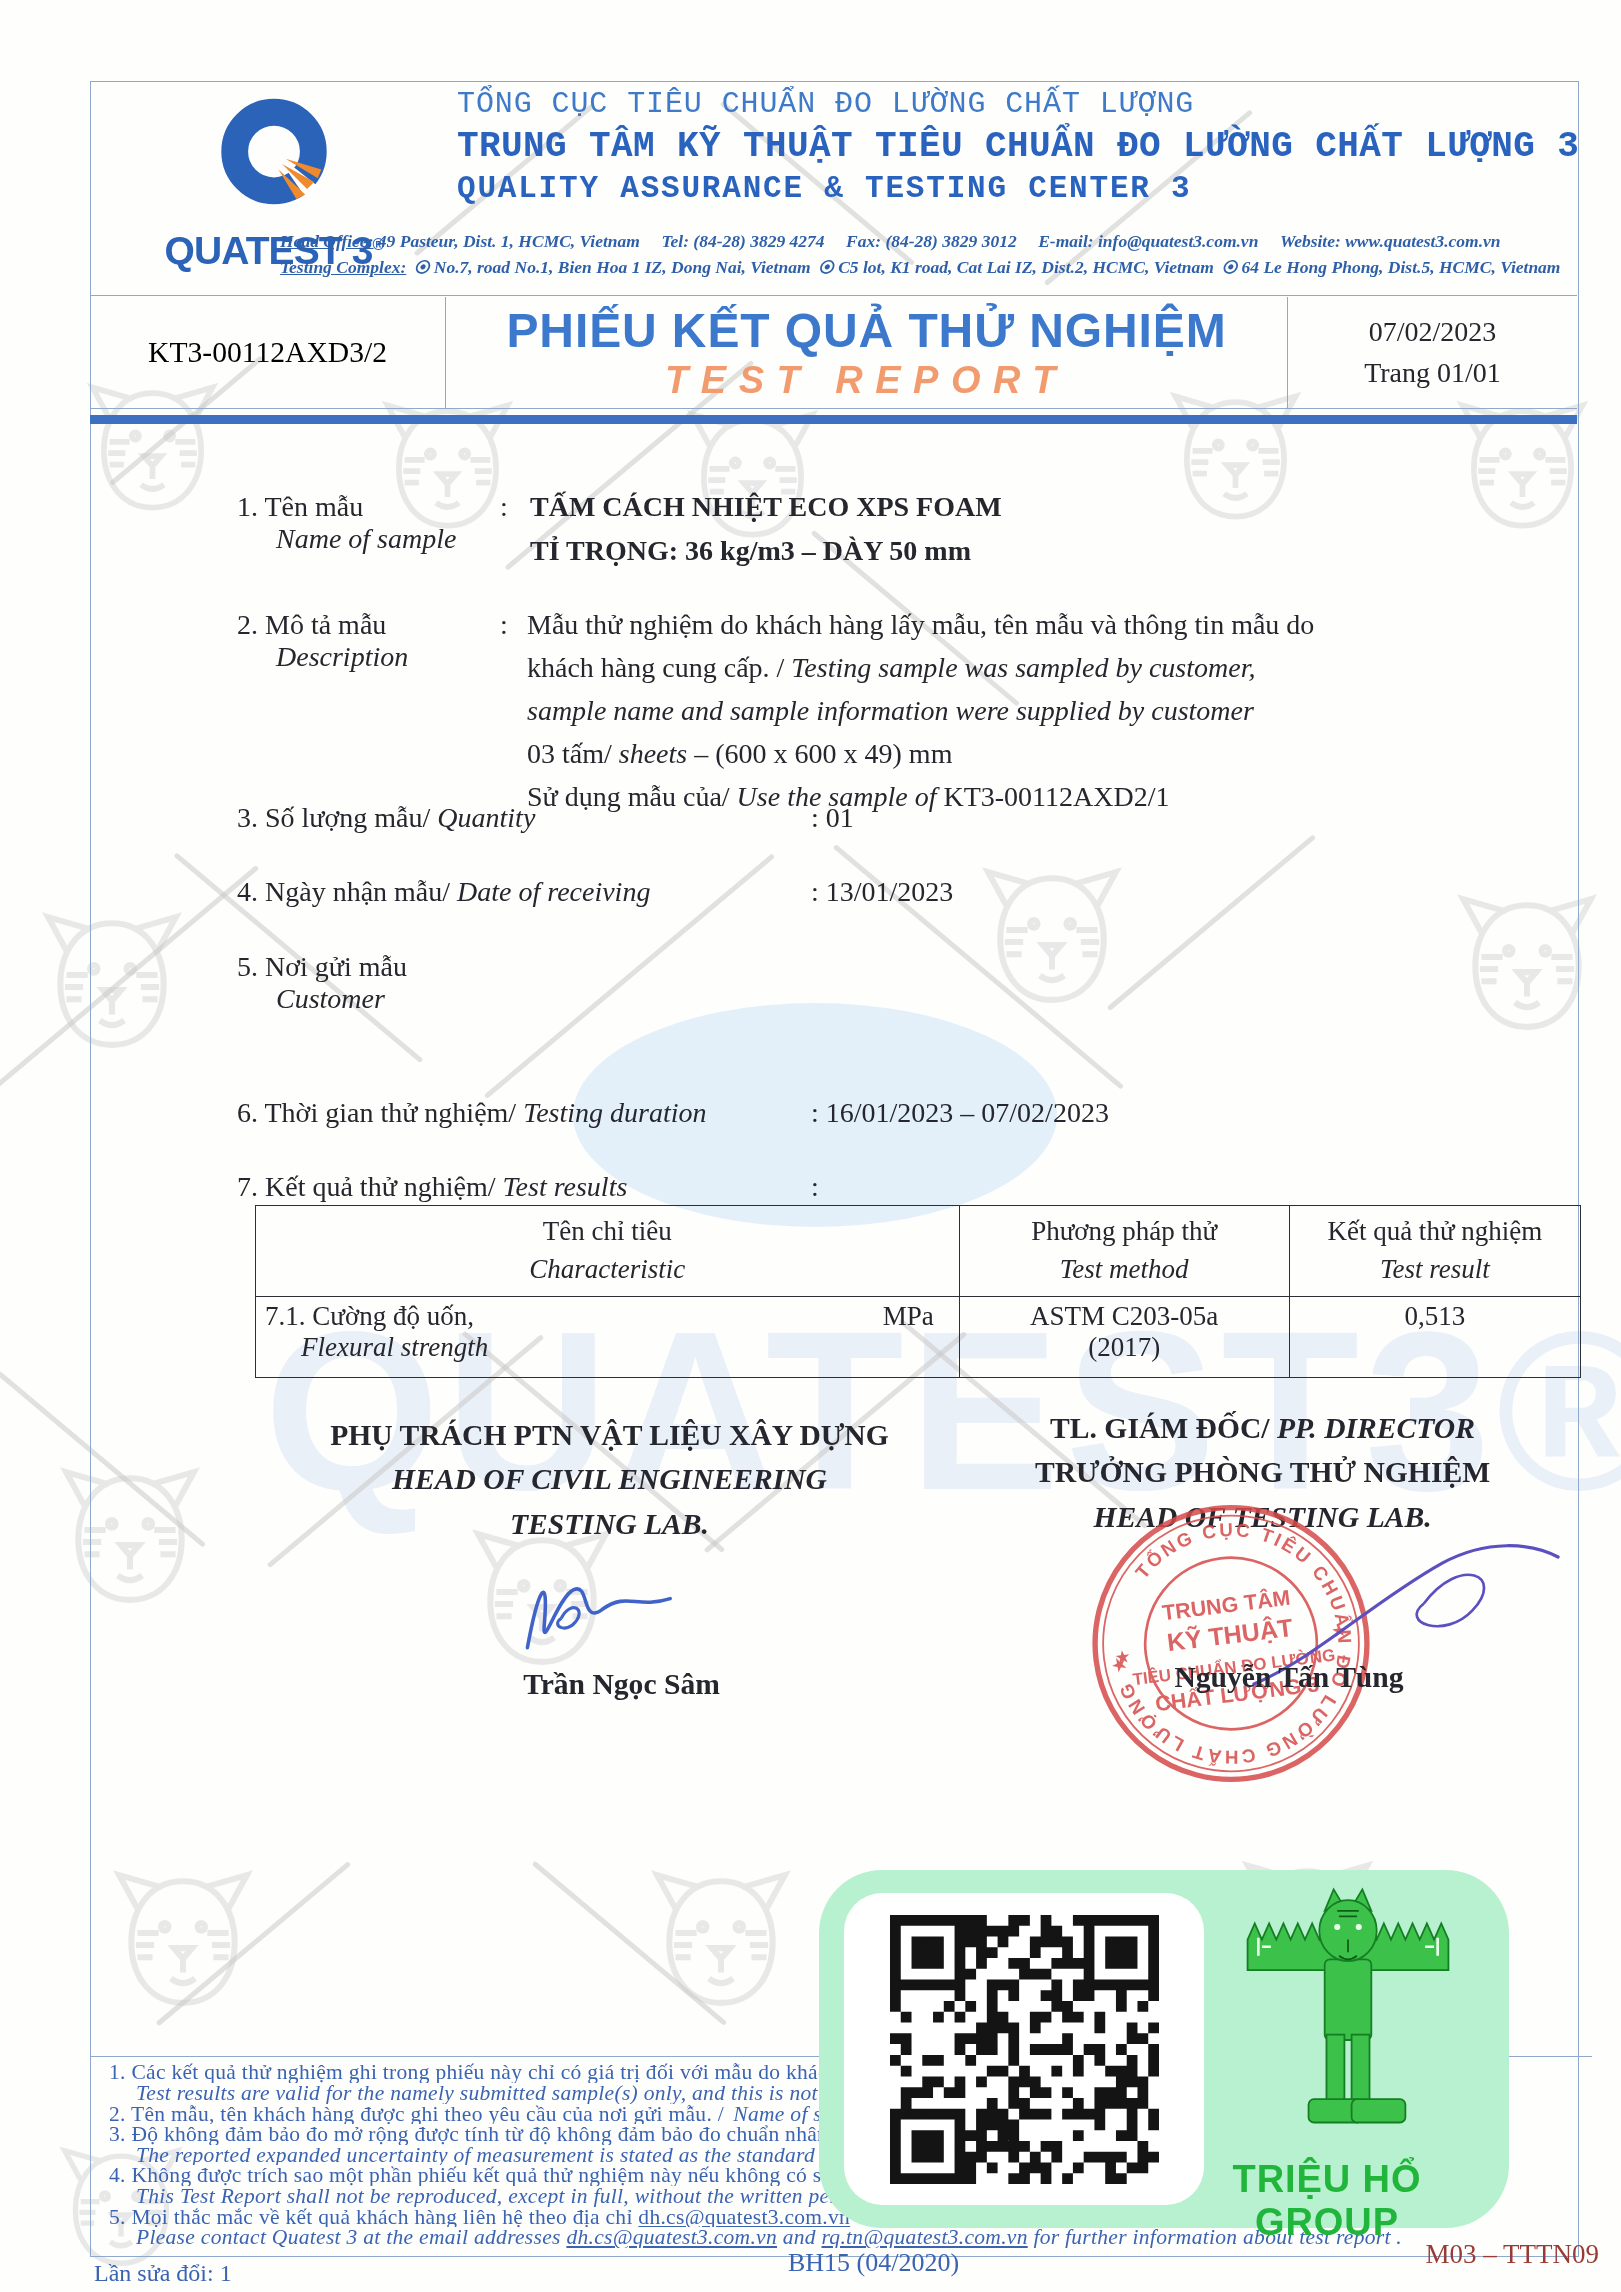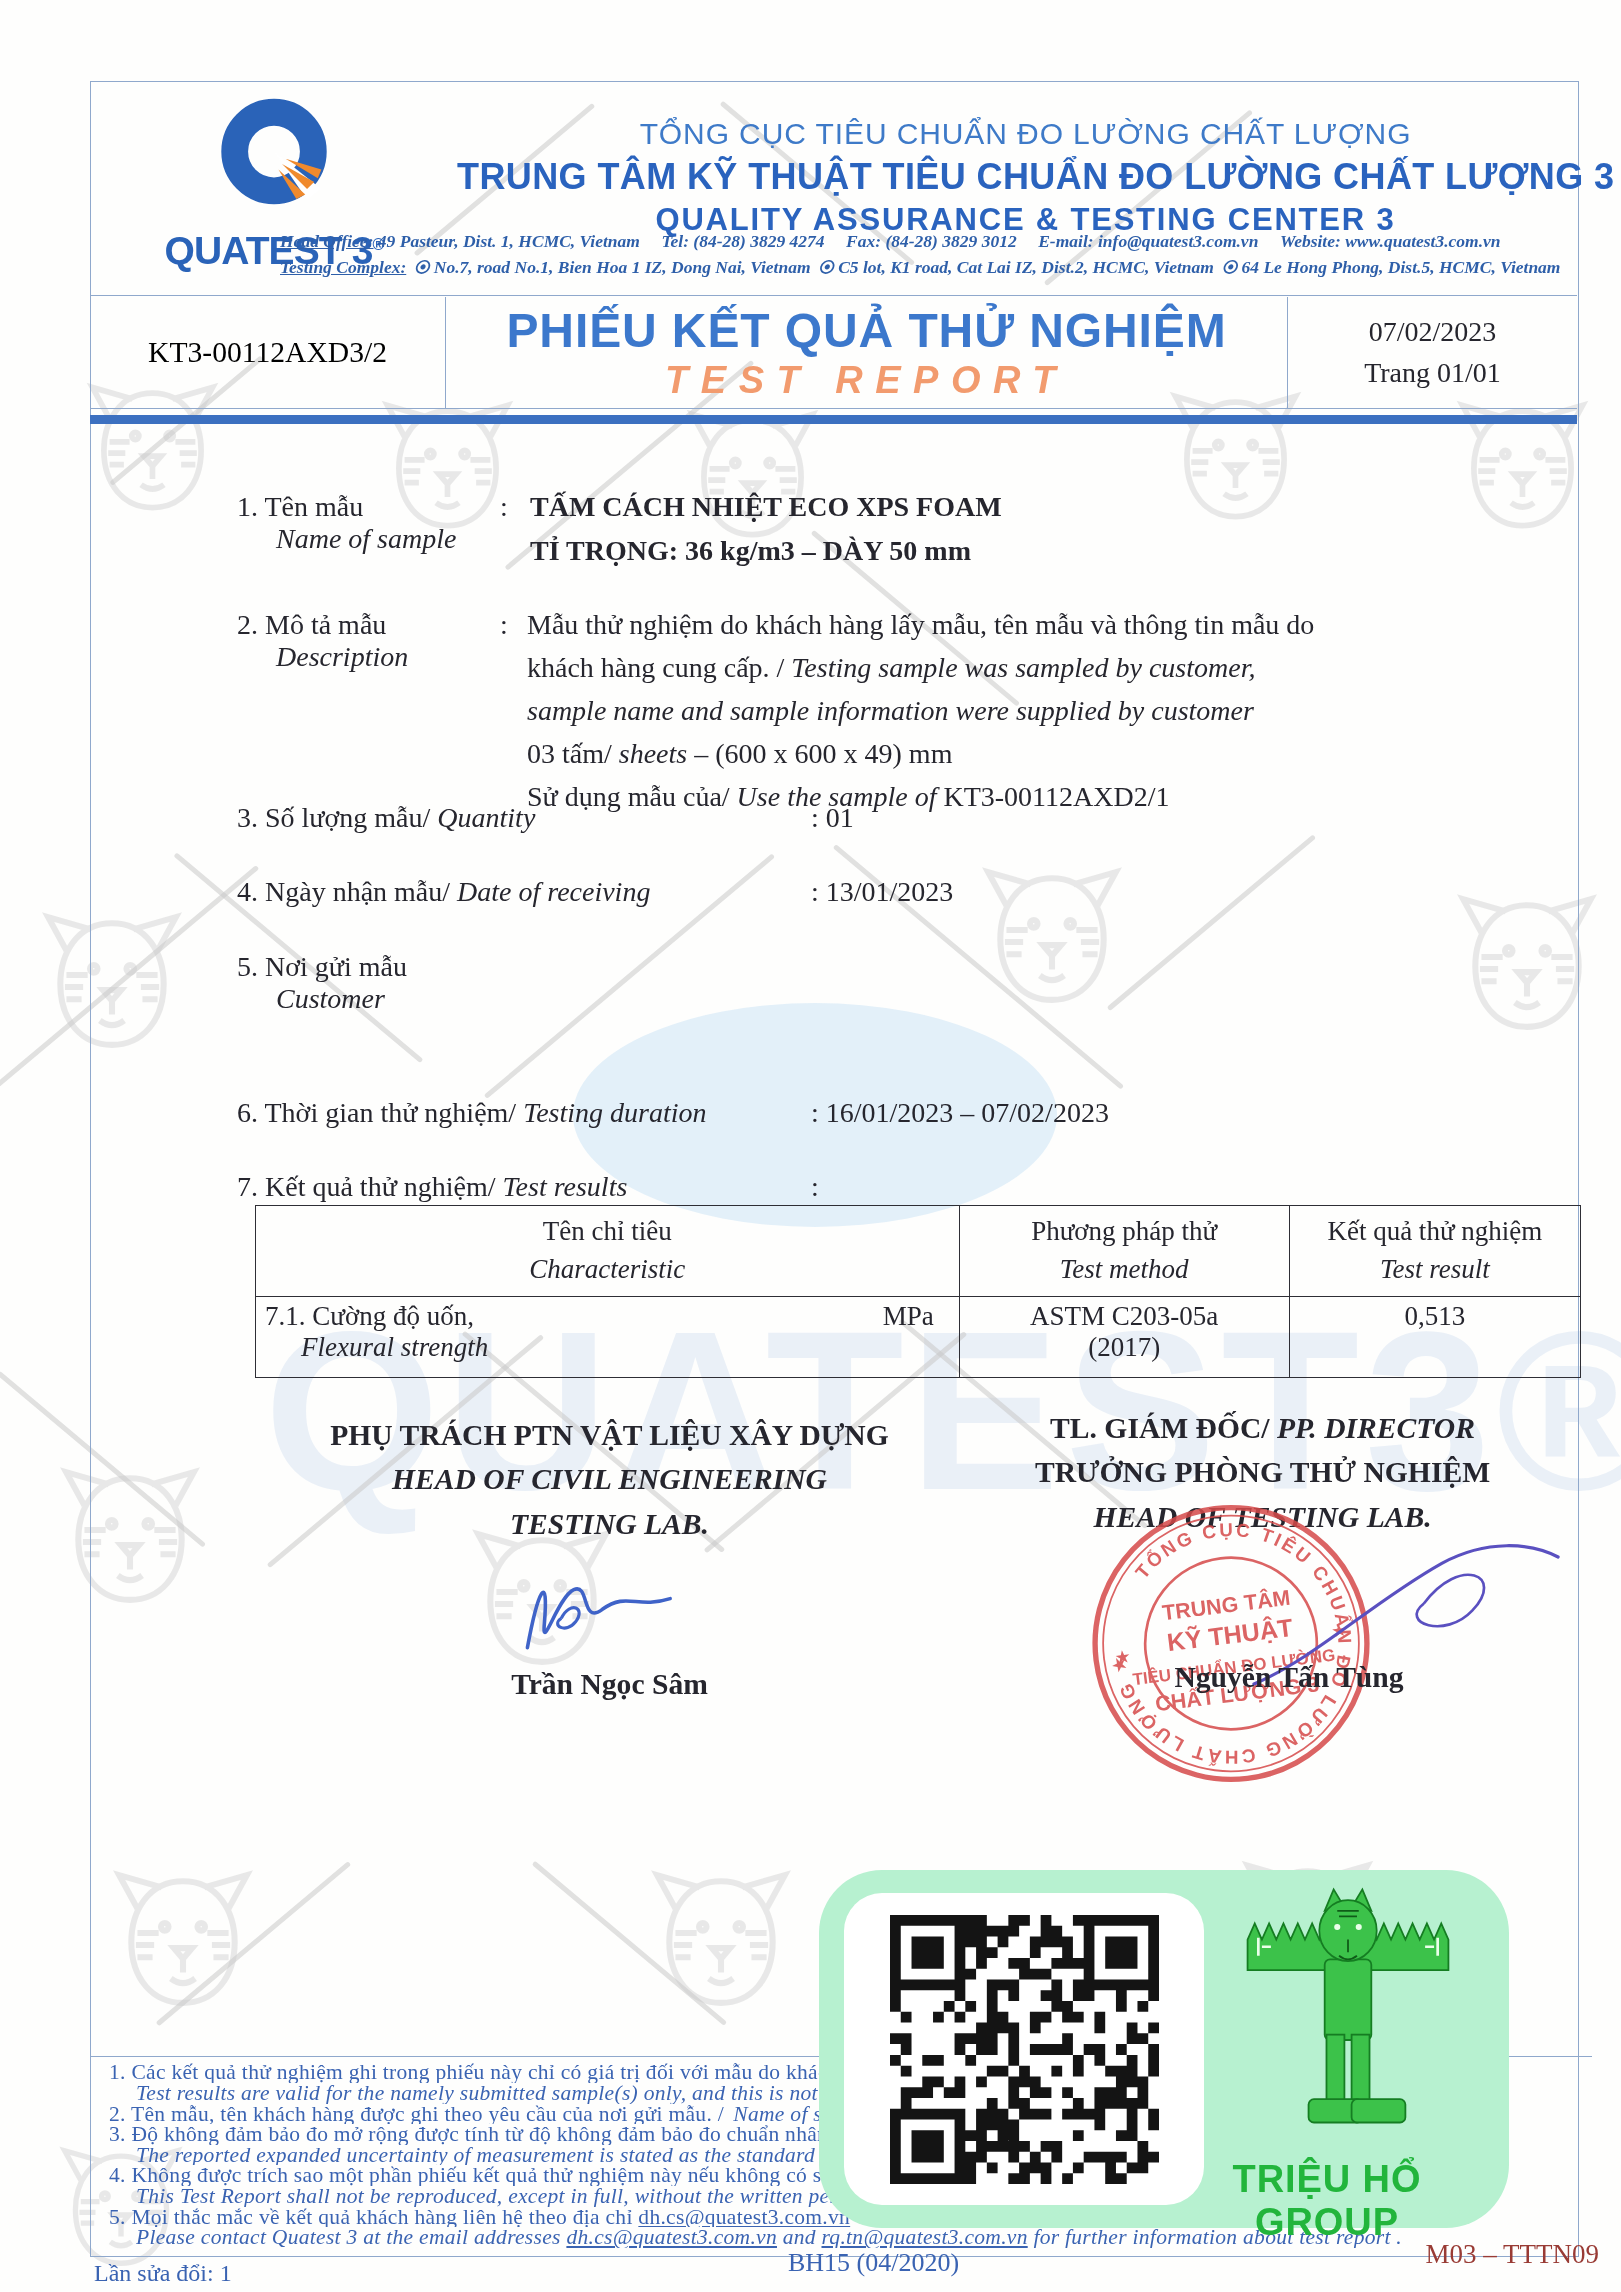--- a/index.html
+++ b/index.html
@@ -10,22 +10,22 @@
   
   .scratch{position:absolute;background:#c9c9c9;width:4.5px;border-radius:2.7px;opacity:.55;z-index:0;}
   .tiger-wm{position:absolute;opacity:.5;z-index:0;}
   .ghost-text{position:absolute;left:264px;top:1281px;font-family:"Liberation Sans","DejaVu Sans",sans-serif;
       font-weight:bold;font-size:226px;letter-spacing:5.4px;color:rgba(122,163,218,0.15);z-index:0;white-space:nowrap;}
   .blob{position:absolute;background:rgba(150,200,240,0.26);border-radius:50%;z-index:0;}
   
   #frame{position:absolute;left:90px;top:81px;width:1487px;height:2174px;border:1.8px solid #8fa8cc;z-index:1;}
   
   #letterhead{position:absolute;left:90px;top:82px;width:1487px;height:213px;border-bottom:1.8px solid #8fa8cc;z-index:2;}
-  #org-lines{position:absolute;left:367px;top:35px;width:1137px;text-align:center;
-      font-family:Liberation Sans, sans-serif;color:#2a63be;}
+  #org-lines{position:absolute;left:367px;top:5px;width:1137px;
+      font-family:Liberation Mono, monospace;color:#2a63be;}
   .org1{font-size:30px;font-weight:500;color:#3e7ac8;letter-spacing:0.9px;}
   .org2{font-size:36px;font-weight:bold;margin-top:5.4px;letter-spacing:0.4px;}
   .org3{font-size:31px;font-weight:bold;margin-top:3.6px;letter-spacing:1.8px;}
   #contact{position:absolute;left:190px;top:149px;width:1290px;color:#2e5fa9;font-size:17.5px;font-weight:600;font-style:italic;}
   .contact-row{display:flex;gap:21.5px;white-space:nowrap;margin-bottom:5.4px;}
   .contact-row .lbl{text-decoration:underline;font-weight:bold;}
   .pin{color:#2e5fa9;font-size:16px;}
   #logo{position:absolute;left:36px;top:7.2px;width:296px;height:197px;text-align:center;}
   .logo-text{font-family:"Liberation Sans","DejaVu Sans",sans-serif;font-weight:bold;font-size:39px;
       color:#2a63b8;letter-spacing:-0.9px;margin-top:1.8px;}
@@ -280,21 +280,21 @@
   <div class="sigblock" style="left:967px;top:1406px;width:591px">
     <div class="nowrap"><span>TL. GIÁM ĐỐC/</span><span class="em"> PP. DIRECTOR</span></div>
     <div>TRƯỞNG PHÒNG THỬ NGHIỆM</div>
     <div class="em">HEAD OF TESTING LAB.</div>
   </div>
 
   <svg class="abs" style="left:502px;top:1554px;z-index:3" width="215" height="116" viewBox="0 0 240 130">
     <path d="M28,105 C40,40 52,18 47,78 C44,112 62,48 80,40 C98,32 88,80 112,62 C140,42 150,62 188,50" stroke="#3f63c8" stroke-width="4" fill="none" stroke-linecap="round"></path>
     <path d="M66,72 c10,-20 28,-12 16,4 c-11,14 -28,4 -16,-4" stroke="#3f63c8" stroke-width="3.5" fill="none"></path>
   </svg>
-  <div class="signame" style="left:475px;top:1668px;width:269px">Trần Ngọc Sâm</div>
+  <div class="signame" style="left:487px;top:1668px;width:269px">Trần Ngọc Sâm</div>
 
   <svg id="stamp" width="304" height="331" viewBox="0 0 340 370">
     <g stroke="#d64a4a" fill="none">
       <circle cx="170" cy="185" r="152" stroke-width="6"></circle>
       <circle cx="170" cy="185" r="143" stroke-width="2"></circle>
       <circle cx="170" cy="185" r="96" stroke-width="3"></circle>
     </g>
     <path id="ringPath" d="M170,185 m-120,0 a120,120 0 1,1 240,0 a120,120 0 1,1 -240,0" fill="none"></path>
     <text font-family="Liberation Sans, DejaVu Sans, sans-serif" font-size="21" font-weight="bold" fill="#d64a4a" letter-spacing="3">
       <textPath href="#ringPath" startOffset="12%">TỔNG CỤC TIÊU CHUẨN ĐO LƯỜNG CHẤT LƯỢNG ★</textPath>

